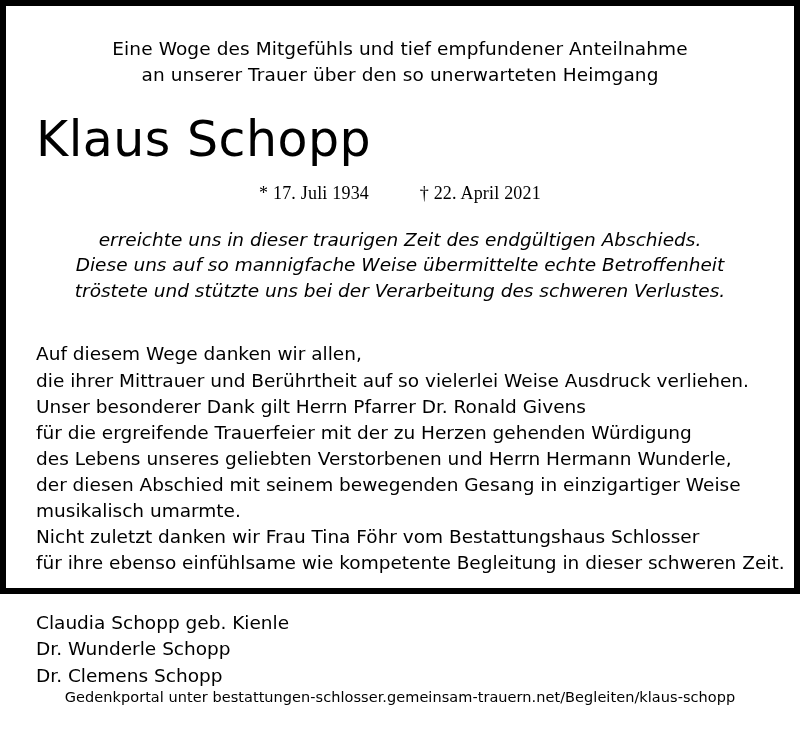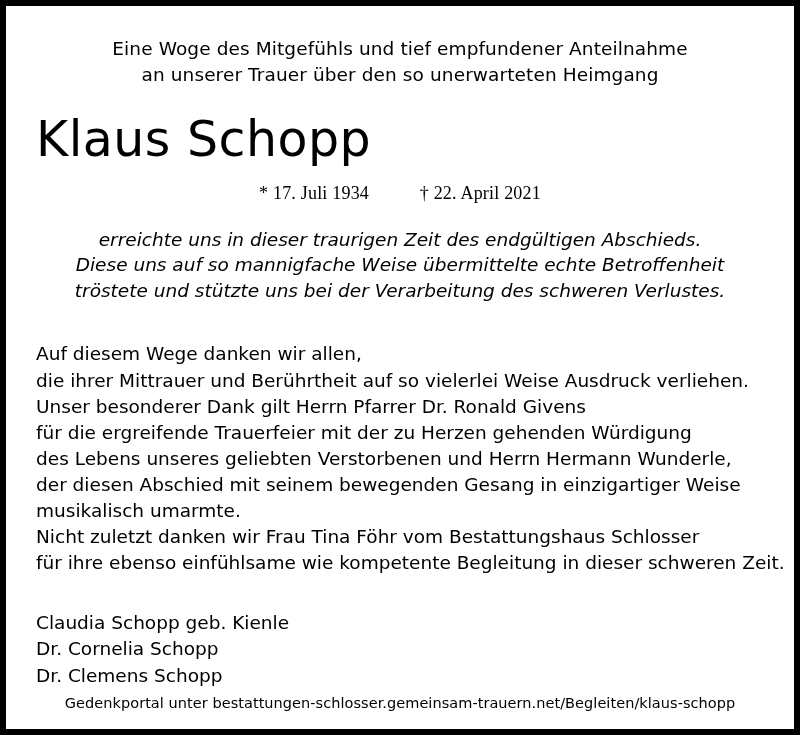--- a/index.html
+++ b/index.html
@@ -9,21 +9,21 @@
   }
   body {
     width: 800px;
     height: 735px;
     font-family: "DejaVu Sans", sans-serif;
     color: #000000;
   }
   .notice {
     box-sizing: border-box;
     width: 800px;
-    height: 735px;
+    height: 594px;
     border: 6px solid #000000;
     background: #ffffff;
     padding: 24px 30px 10px 30px;
     display: flex;
     flex-direction: column;
   }
   .centered {
     text-align: center;
   }
   .intro {
@@ -114,19 +114,19 @@
     <div>für die ergreifende Trauerfeier mit der zu Herzen gehenden Würdigung</div>
     <div>des Lebens unseres geliebten Verstorbenen und Herrn Hermann Wunderle,</div>
     <div>der diesen Abschied mit seinem bewegenden Gesang in einzigartiger Weise</div>
     <div>musikalisch umarmte.</div>
     <div>Nicht zuletzt danken wir Frau Tina Föhr vom Bestattungshaus Schlosser</div>
     <div>für ihre ebenso einfühlsame wie kompetente Begleitung in dieser schweren Zeit.</div>
   </div>
 
   <div class="family">
     <div>Claudia Schopp geb. Kienle</div>
-    <div>Dr. Cornelia Schopp</div>
+    <div>Dr. Wunderle Schopp</div>
     <div>Dr. Clemens Schopp</div>
   </div>
 
   <div class="portal">Gedenkportal unter bestattungen-schlosser.gemeinsam-trauern.net/Begleiten/klaus-schopp</div>
 
 </div>
 
 </body></html>

